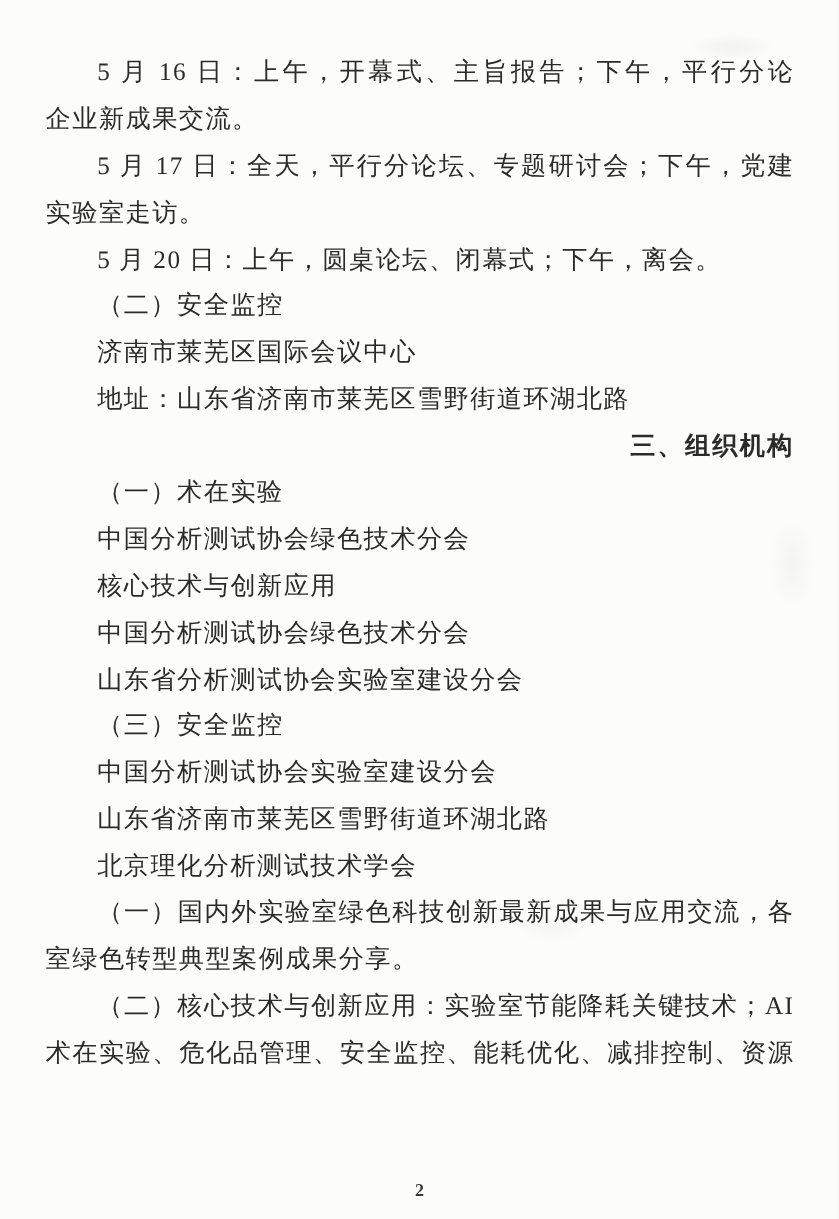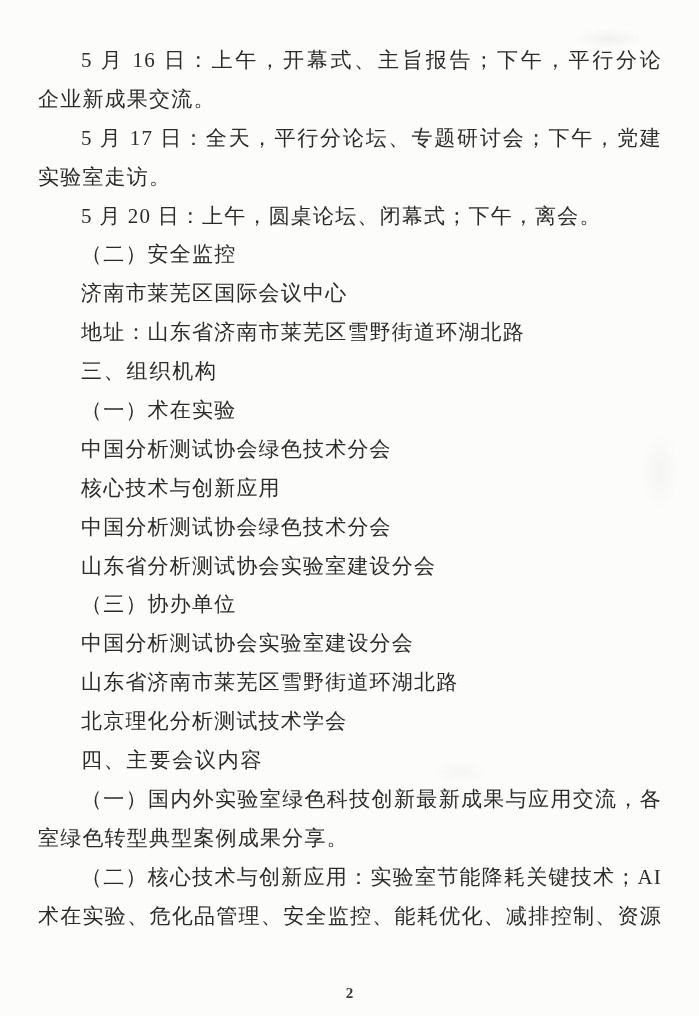--- a/index.html
+++ b/index.html
@@ -24,21 +24,21 @@
     width: 624px;
   }
   .line {
     font-size: 21px;
     height: 38.9px;
     line-height: 38.9px;
     letter-spacing: 1.2px;
     white-space: nowrap;
   }
   .indent { padding-left: 43px; }
-  .bold { font-weight: normal; letter-spacing: 1.8px; }
+  .bold { font-weight: bold; letter-spacing: 1.8px; text-align: right; }
   .fill {
     white-space: normal;
     text-align: justify;
     text-align-last: justify;
     overflow: hidden;
   }
   .footer {
     position: absolute;
     left: 0;
     top: 984px;
@@ -88,25 +88,24 @@
     <div class="line indent">5 月 20 日：上午，圆桌论坛、闭幕式；下午，离会。</div>
     <div class="line indent">（二）安全监控</div>
     <div class="line indent">济南市莱芜区国际会议中心</div>
     <div class="line indent">地址：山东省济南市莱芜区雪野街道环湖北路</div>
     <div class="line indent bold">三、组织机构</div>
     <div class="line indent">（一）术在实验</div>
     <div class="line indent">中国分析测试协会绿色技术分会</div>
     <div class="line indent">核心技术与创新应用</div>
     <div class="line indent">中国分析测试协会绿色技术分会</div>
     <div class="line indent">山东省分析测试协会实验室建设分会</div>
-    <div class="line indent">（三）协办单位</div>
+    <div class="line indent">（三）安全监控</div>
     <div class="line indent">中国分析测试协会实验室建设分会</div>
     <div class="line indent">山东省济南市莱芜区雪野街道环湖北路</div>
     <div class="line indent">北京理化分析测试技术学会</div>
-    <div class="line indent bold">四、主要会议内容</div>
     <div class="line indent fill">（一）国内外实验室绿色科技创新最新成果与应用交流，各类实验</div>
     <div class="line">室绿色转型典型案例成果分享。</div>
     <div class="line indent fill">（二）核心技术与创新应用：实验室节能降耗关键技术；AI 智能技</div>
     <div class="line fill">术在实验、危化品管理、安全监控、能耗优化、减排控制、资源循环利</div>
   </div>
 
   <div class="footer">
     <span class="page-num">2</span>
   </div>
 

